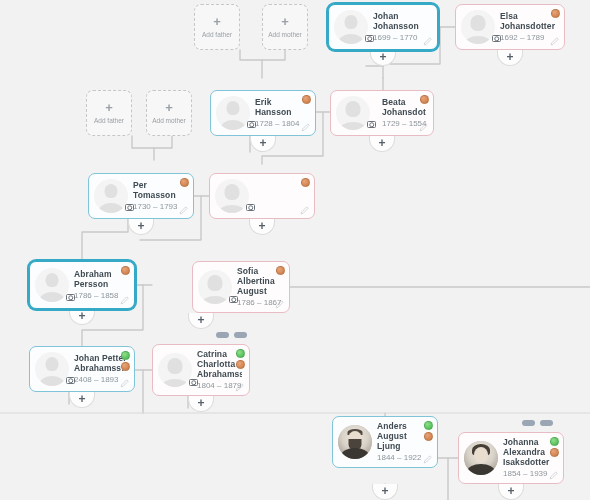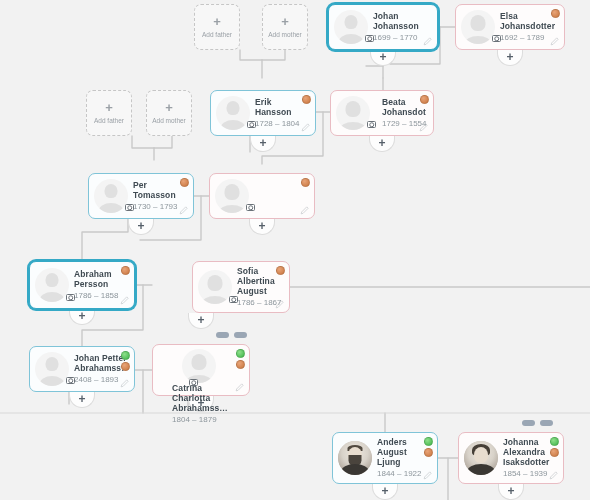--- a/index.html
+++ b/index.html
@@ -404,40 +404,40 @@
       <div class="pname">Abrahamss…</div>
       <div class="pdates">2408 – 1893</div>
     </div>
     <div class="badge green"></div>
     <div class="badge orange"></div>
     <svg class="pencil" viewBox="0 0 16 16">
         <path d="M12 1.5l2.5 2.5-9 9L2 14l1-3.5z" fill="none" stroke="#8d969c" stroke-width="1.4"></path>
       </svg>
   </div>
 
-  <div class="card female" style="left:152px; top:344px; width:98px; height:52px;flex-direction:column;">
+  <div class="card female" style="left:152px; top:344px; width:98px; height:52px;">
     <div class="avatar f">
         <div class="head"></div>
         <div class="body"></div>
       </div>
     <div class="camera" style="left:36px; top:34px;"></div>
     <div class="info">
       <div class="pname">Catrina</div>
       <div class="pname">Charlotta</div>
       <div class="pname">Abrahamss…</div>
       <div class="pdates">1804 – 1879</div>
     </div>
     <div class="badge green"></div>
     <div class="badge orange"></div>
     <svg class="pencil" viewBox="0 0 16 16">
         <path d="M12 1.5l2.5 2.5-9 9L2 14l1-3.5z" fill="none" stroke="#8d969c" stroke-width="1.4"></path>
       </svg>
   </div>
 
-  <div class="card male" style="left:332px; top:432px; width:106px; height:52px;">
+  <div class="card male" style="left:332px; top:416px; width:106px; height:52px;">
     <div class="avatar photo beard">
       <div class="ph-bg"></div>
         <div class="ph-hair"></div>
         <div class="ph-head"></div>
         <div class="ph-beard"></div>
         <div class="ph-torso"></div>
     </div>
     <div class="info">
       <div class="pname">Anders</div>
       <div class="pname">August</div>

